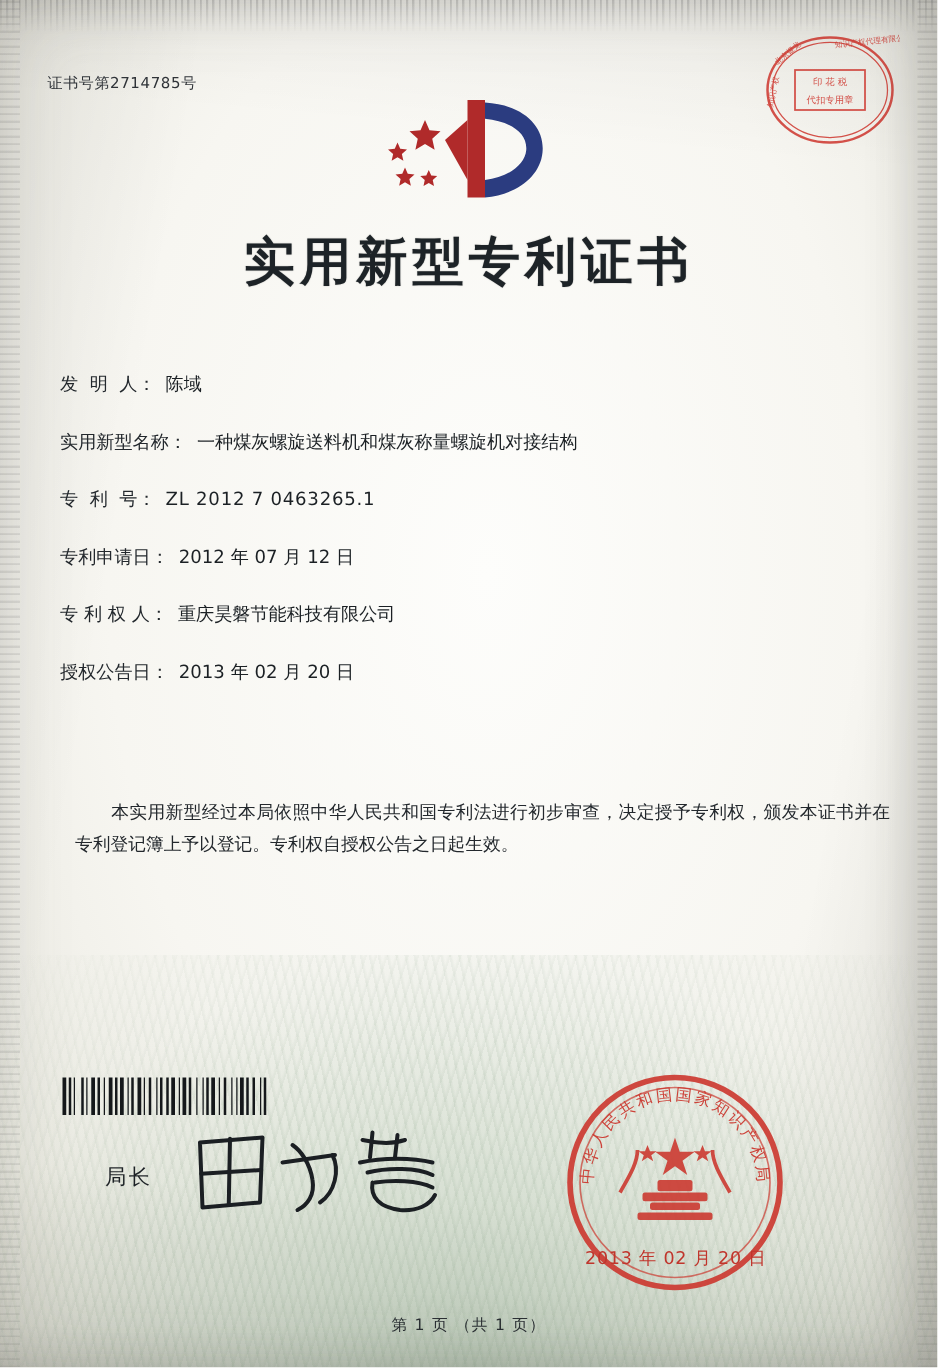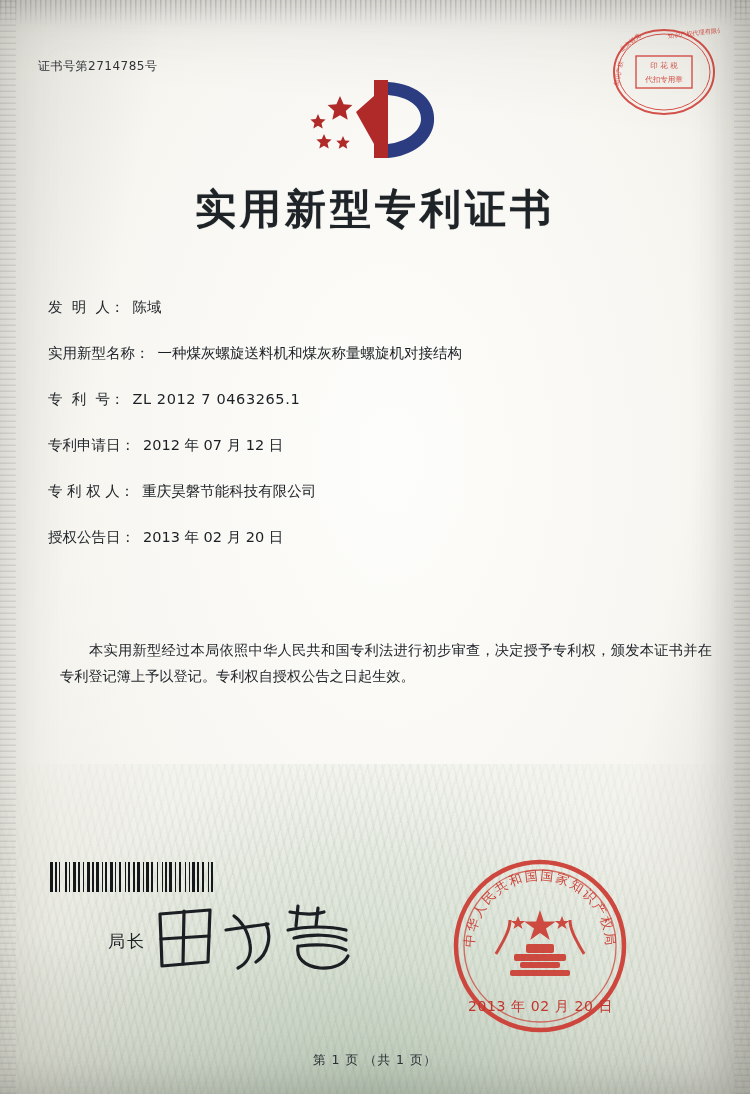--- a/index.html
+++ b/index.html
@@ -182,21 +182,21 @@
     position: absolute;
     top: 0;
     bottom: 0;
     background: #15181b;
     display: block;
   }
 
   
   .director {
     position: absolute;
-    left: 108px;
+    left: 84px;
     top: 930px;
     font-family: "DejaVu Sans", "Liberation Sans", sans-serif;
     font-size: 17px;
     color: #1d2226;
     letter-spacing: 2px;
   }
   .signature {
     position: absolute;
     left: 148px;
     top: 896px;

